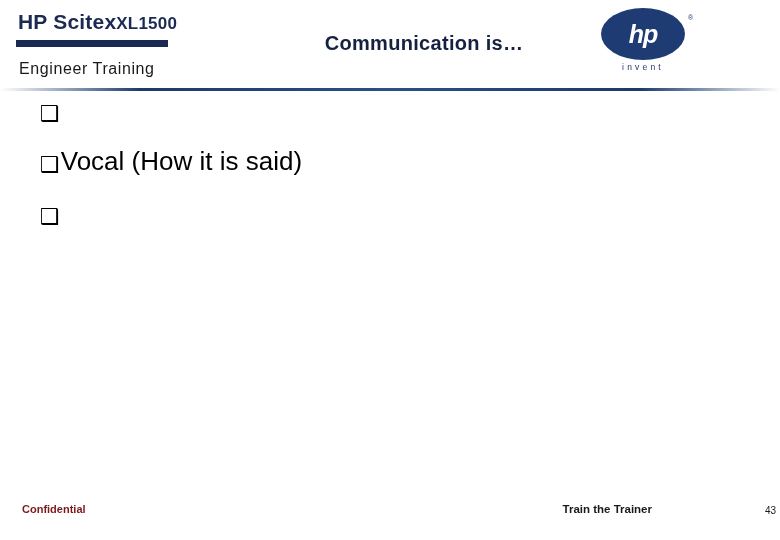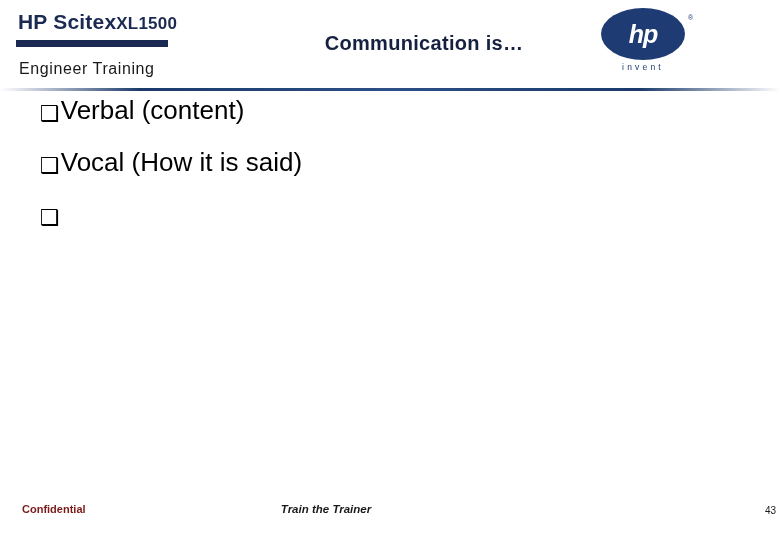--- a/index.html
+++ b/index.html
@@ -160,25 +160,24 @@
     top: 503px;
     font-size: 11px;
     font-weight: bold;
     color: #7b1a1a;
   }
   .footer-center {
     position: absolute;
     left: 0;
     top: 503px;
     width: 652px;
-    text-align: center;
+    text-align: right;
     font-size: 11.5px;
     font-weight: bold;
     color: #1a1a1a;
-    font-style: italic;
   }
   .footer-page {
     position: absolute;
     right: 4px;
     top: 505px;
     font-size: 10px;
     color: #1a1a1a;
   }
 </style>
 </head>
@@ -201,21 +200,20 @@
     <div class="invent">invent</div>
   </div>
 
   <div class="header-rule"></div>
 </div>
 
 <div class="bullets">
 
   <div class="bullet-row">
     <span class="bullet-marker">❑</span>
-    <span class="bullet-text">Verbal (content)</span>
   </div>
 
   <div class="bullet-row">
     <span class="bullet-marker">❑</span>
     <span class="bullet-text">Vocal (How it is said)</span>
   </div>
 
   <div class="bullet-row">
     <span class="bullet-marker">❑</span>
   </div>

